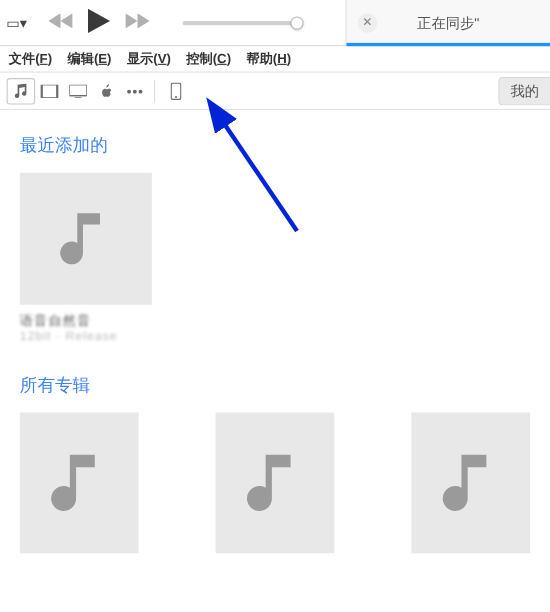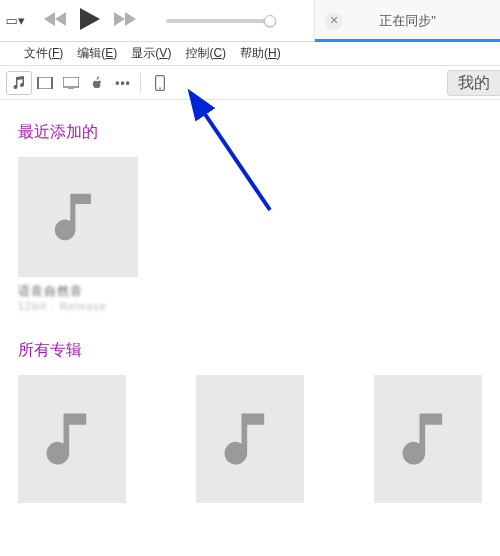--- a/index.html
+++ b/index.html
@@ -52,45 +52,45 @@
   }
   .lcd .x {
     position:absolute;left:10px;width:18px;height:18px;border-radius:50%;color:#888;
     display:flex;align-items:center;justify-content:center;font-size:11px;background:#eee;
   }
   .lcd .status { font-size:13px;color:#555; }
   .lcd .bluebar { position:absolute;left:0;right:0;bottom:-1px;height:3px;background:#1e90ff; }
 
   
   .menubar {
-    height:24px;display:flex;align-items:center;gap:14px;padding:0 24px;
-    border-bottom:1px solid #e2e2e2;font-size:12px;color:#333;
+    height:24px;display:flex;align-items:center;gap:14px;padding:0 8px;
+    border-bottom:1px solid #e2e2e2;font-size:12px;color:#333;font-weight:bold;
   }
   .menubar span u { text-decoration:underline; }
 
   
   .libbar {
     height:34px;border-bottom:1px solid #e2e2e2;display:flex;align-items:center;
     padding:0 6px;position:relative;
   }
   .libicon {
     width:26px;height:24px;display:flex;align-items:center;justify-content:center;
     color:#666;cursor:pointer;border-radius:3px;
   }
   .libicon.active { background:#fff;border:1px solid #c8c8c8; }
   .libdiv { width:1px;height:20px;background:#dcdcdc;margin:0 6px 0 4px; }
   .rightpill {
     position:absolute;right:0;top:4px;height:26px;padding:0 10px;
     background:#eaeaea;border:1px solid #d6d6d6;border-right:none;border-radius:4px 0 0 4px;
-    display:flex;align-items:center;font-size:16px;color:#555;
+    display:flex;align-items:center;font-size:13px;color:#555;
   }
 
   
   .content { padding:18px 18px 0 18px; }
-  h3.section { font-size:16px;font-weight:500;color:#a21caf;margin:4px 0 14px 0; }
+  h3.section { font-size:16px;font-weight:500;color:#3b82f6;margin:4px 0 14px 0; }
   .tile {
     width:120px;height:120px;background:#e8e8e8;display:flex;align-items:center;justify-content:center;
     position:relative;
   }
   .tile svg { fill:#9a9a9a; }
   .meta1 { margin-top:6px;font-size:12px;color:#555;letter-spacing:1px;filter:blur(1.4px); }
   .meta2 { font-size:11px;color:#bbb;letter-spacing:1px;filter:blur(1.4px); }
 
   .albums-row { display:flex;gap:70px;margin-top:14px; }
   .albums-row .tile { width:128px;height:128px; }

